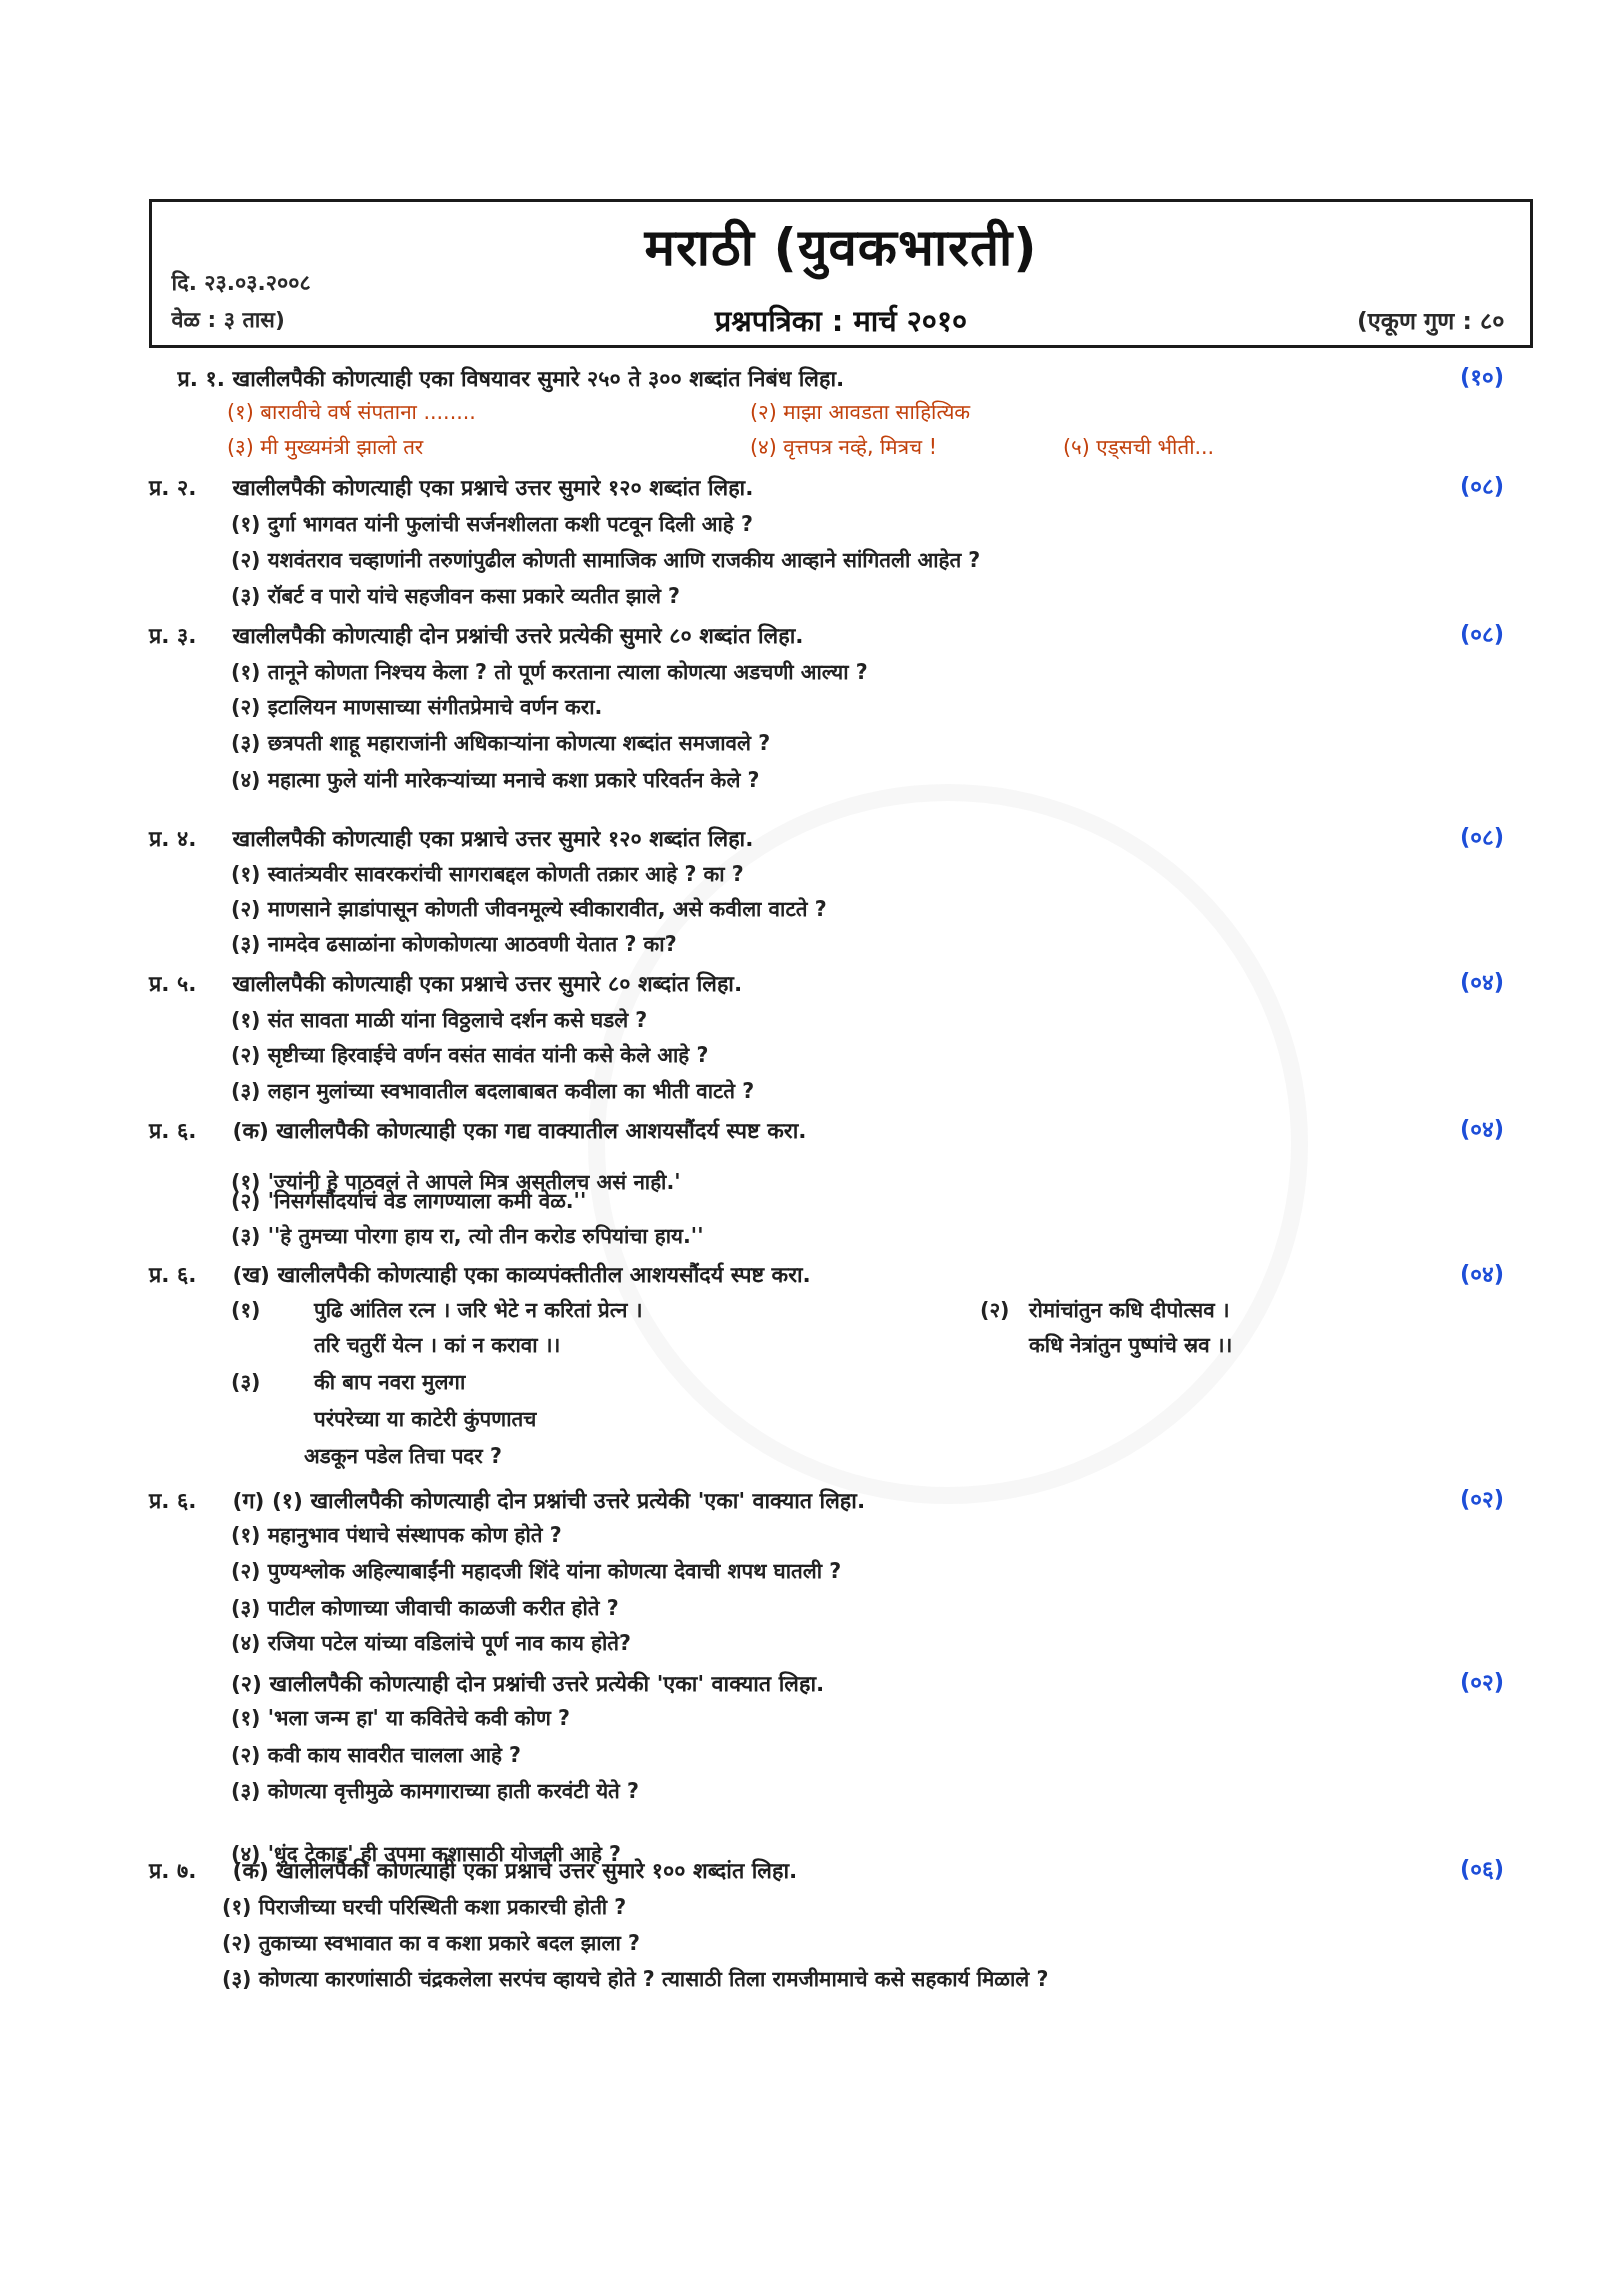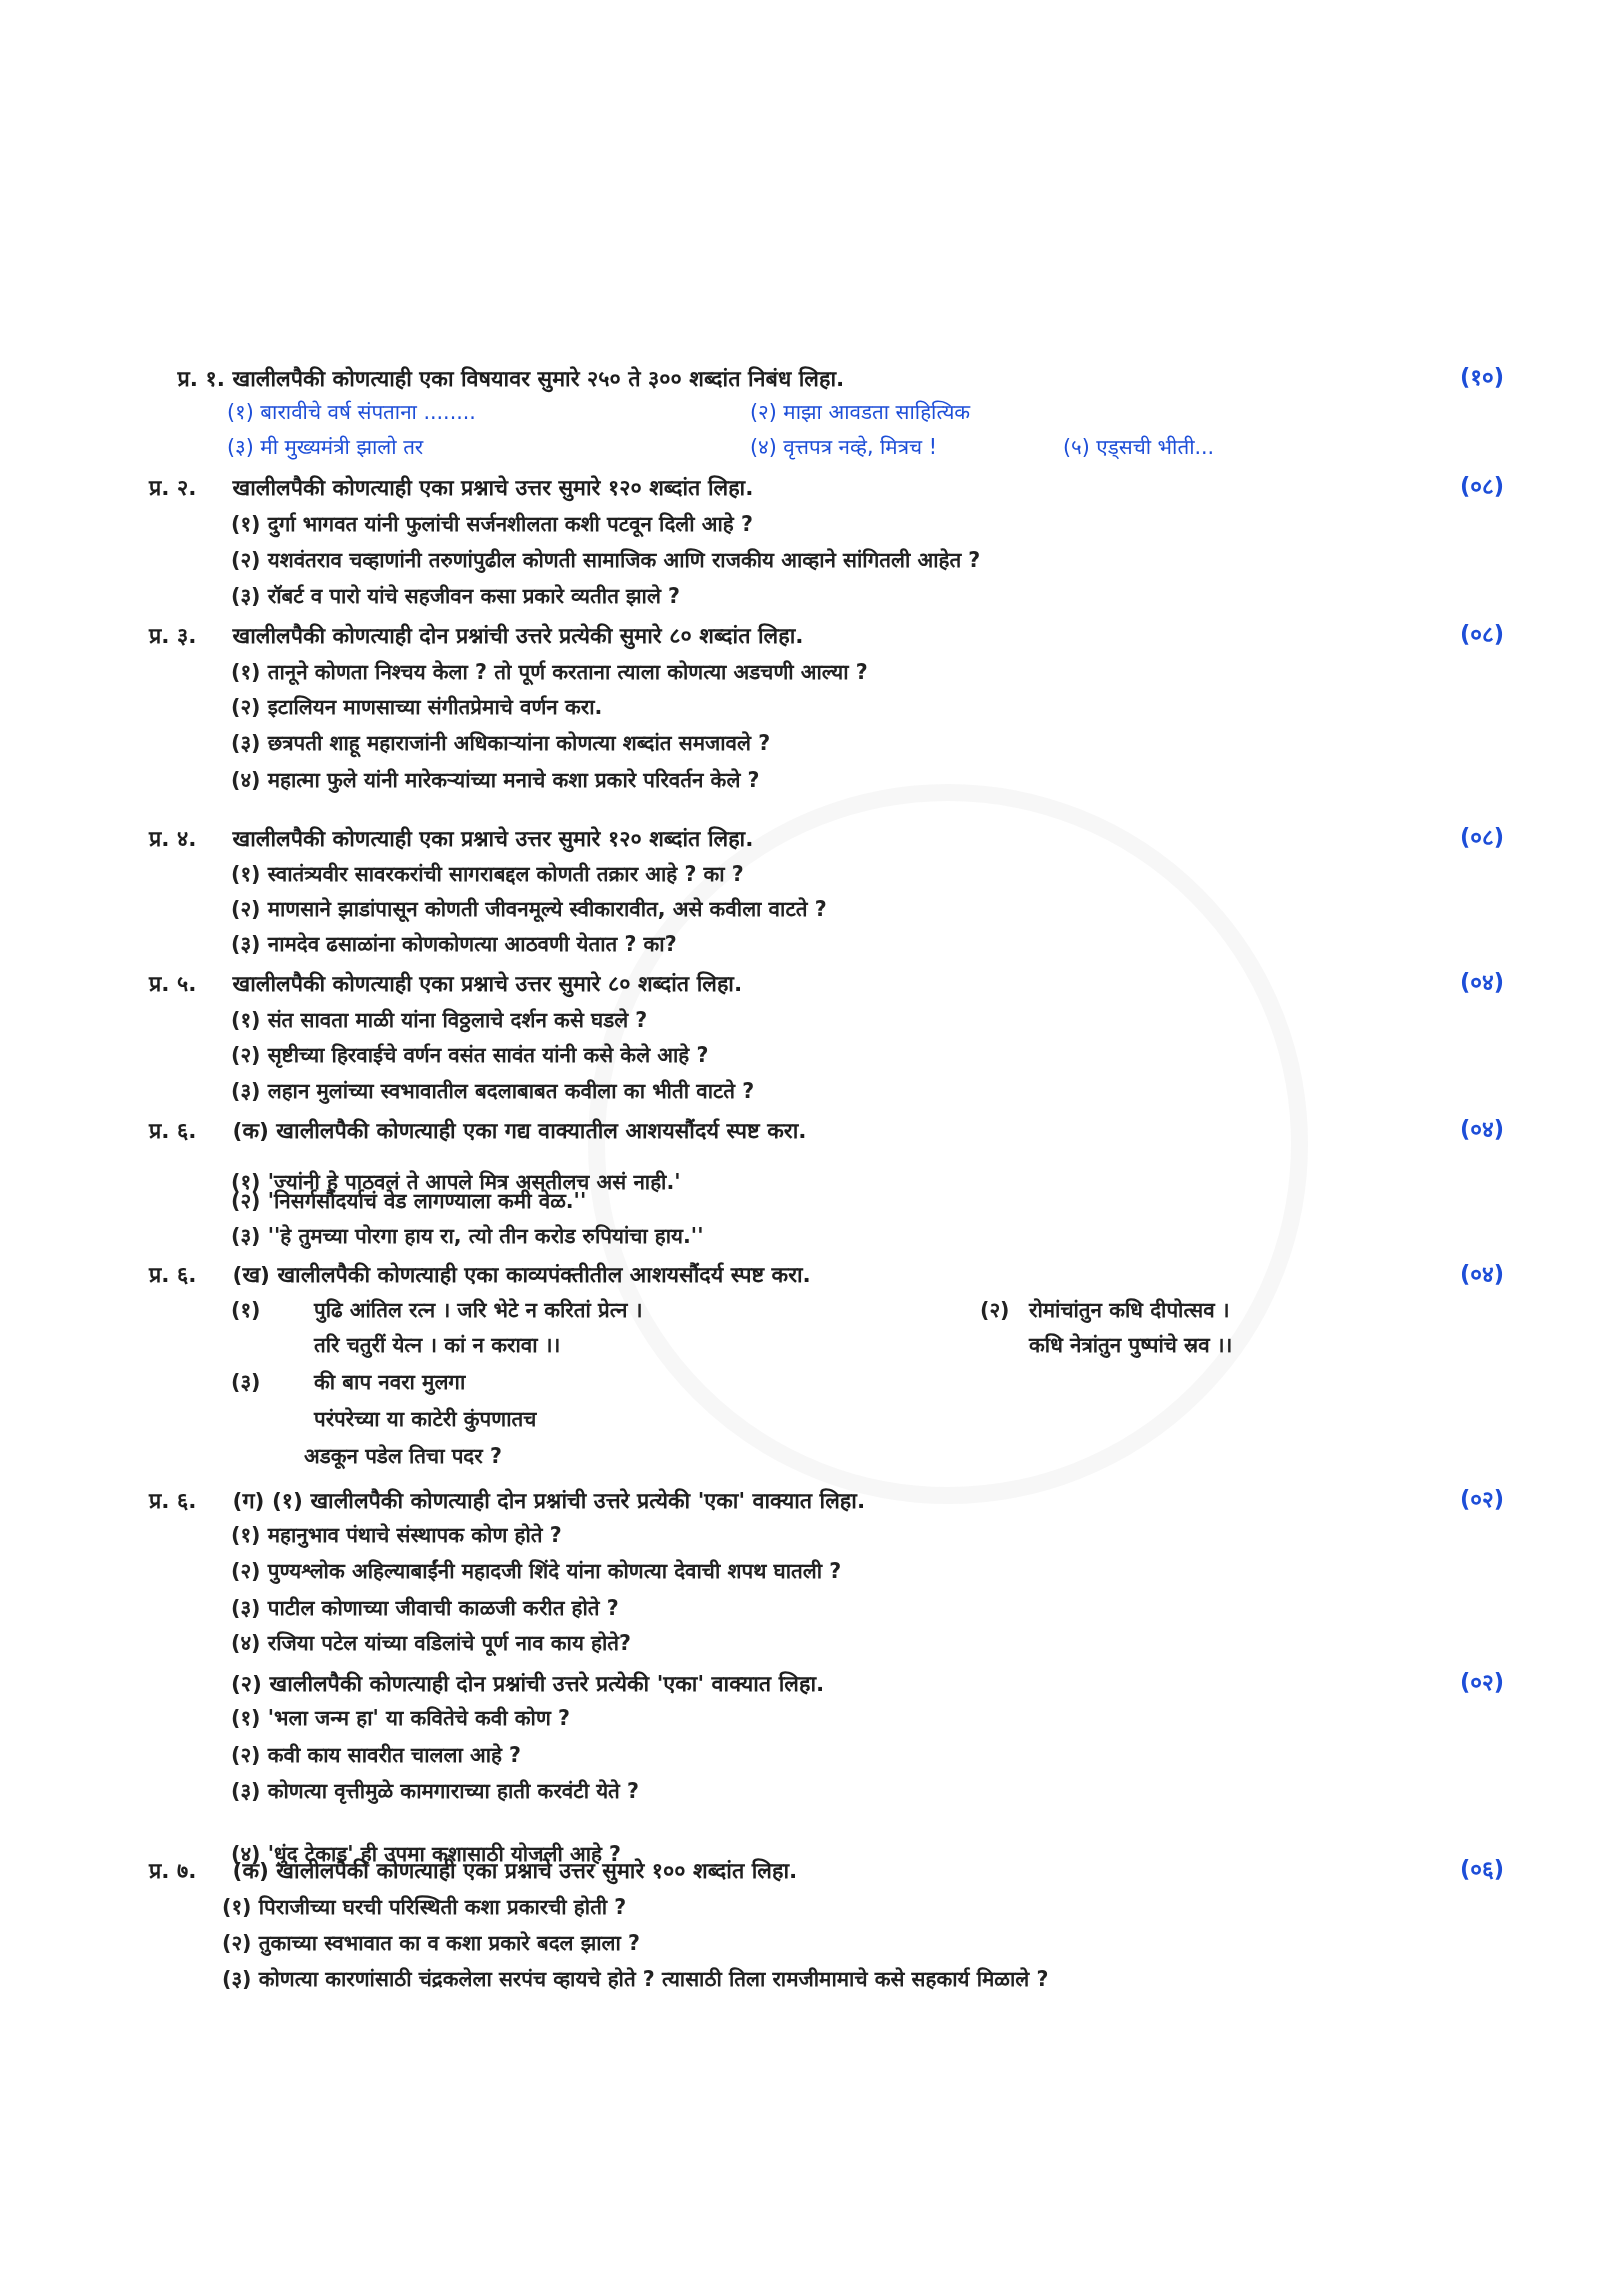--- a/index.html
+++ b/index.html
@@ -10,31 +10,38 @@
                 border:3.9px solid #1b1b1b; box-sizing:border-box; }
   .title { position:absolute; left:0; right:0; top:7.8px; text-align:center;
            font-size:51px; font-weight:bold; letter-spacing:1px; color:#111; }
   .date { position:absolute; left:19.6px; top:65px; font-size:21.6px; font-weight:bold; color:#2a2a2a; }
   .time { position:absolute; left:19.6px; top:102px; font-size:21.6px; font-weight:bold; color:#2a2a2a; }
   .paper { position:absolute; left:0; right:0; top:98px; text-align:center; font-size:29px; font-weight:bold; color:#111; }
   .marks-total { position:absolute; right:25.5px; top:102px; font-size:23.5px; font-weight:bold; color:#2a2a2a; }
   .q-head { position:absolute; left:149px; font-size:21.6px; font-weight:bold; white-space:nowrap; color:#1e1e1e; }
   .q-head .num { display:inline-block; min-width:76px; }
   .q-marks { position:absolute; left:1460px; font-size:22.5px; font-weight:bold; color:#1d4ed8; }
-  .opt { position:absolute; font-size:20.6px; white-space:nowrap; color:#1d4ed8; }
+  .opt { position:absolute; font-size:20.6px; white-space:nowrap; color:#c2410c; }
   .opt.b { font-weight:bold; color:#222; }
   .watermark { position:absolute; left:588px; top:784px; width:686px; height:686px;
                border:17.6px solid rgba(120,120,120,0.06); border-radius:50%; pointer-events:none; }
 </style>
 </head>
 <body>
 
 <div class="page">
   <div class="watermark"></div>
 
+  <div class="header-box">
+    <div class="title">मराठी (युवकभारती)</div>
+    <div class="date">दि. २३.०३.२००८</div>
+    <div class="time">वेळ : ३ तास)</div>
+    <div class="paper">प्रश्नपत्रिका : मार्च २०१०</div>
+    <div class="marks-total">(एकूण गुण : ८०</div>
+  </div>
 
   <div>
     <div class="q-head" style="top:363px;text-align:right;">
       <span class="num">प्र. १.</span>
       <span>खालीलपैकी कोणत्याही एका विषयावर सुमारे २५० ते ३०० शब्दांत निबंध लिहा.</span>
     </div>
     <div class="q-marks" style="top:361px;">(१०)</div>
     <div class="opt" style="left:227px; top:397px;">(१) बारावीचे वर्ष संपताना ........</div>
     <div class="opt" style="left:750px; top:397px;">(२) माझा आवडता साहित्यिक</div>
     <div class="opt" style="left:227px; top:432px;">(३) मी मुख्यमंत्री झालो तर</div>

